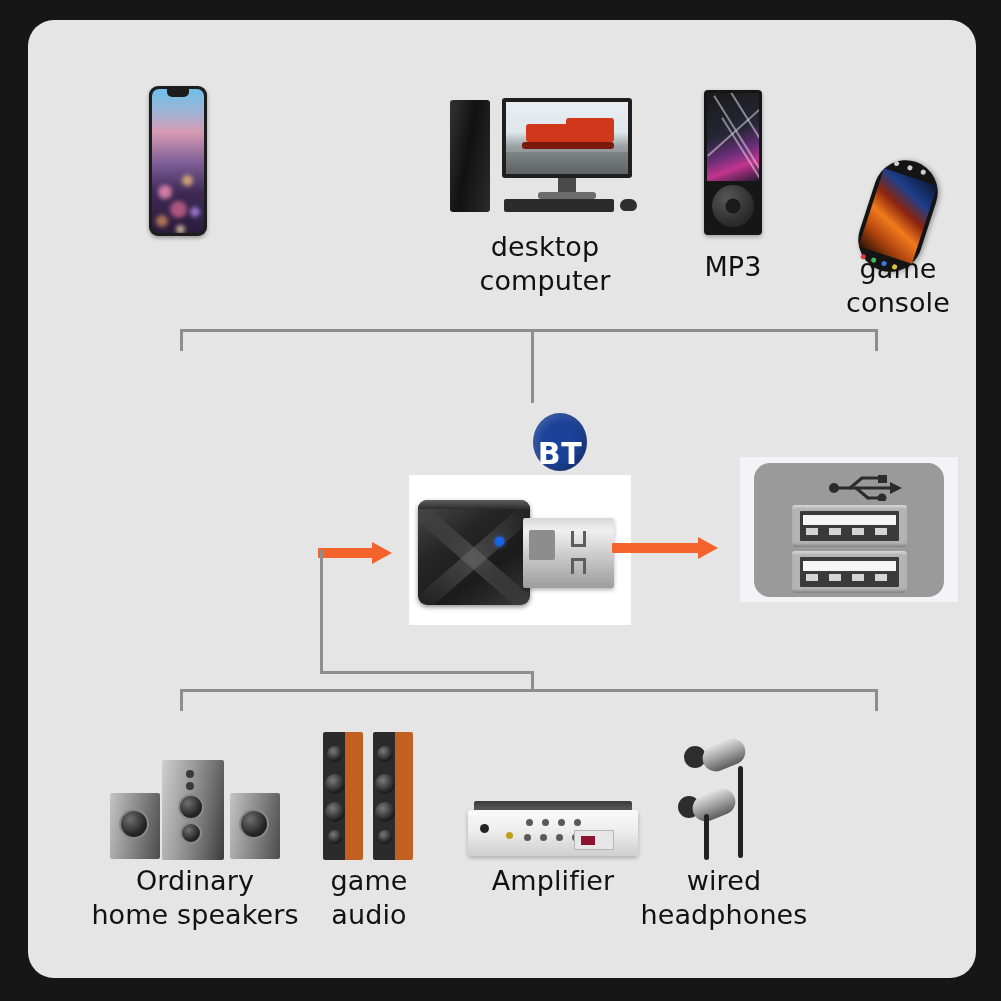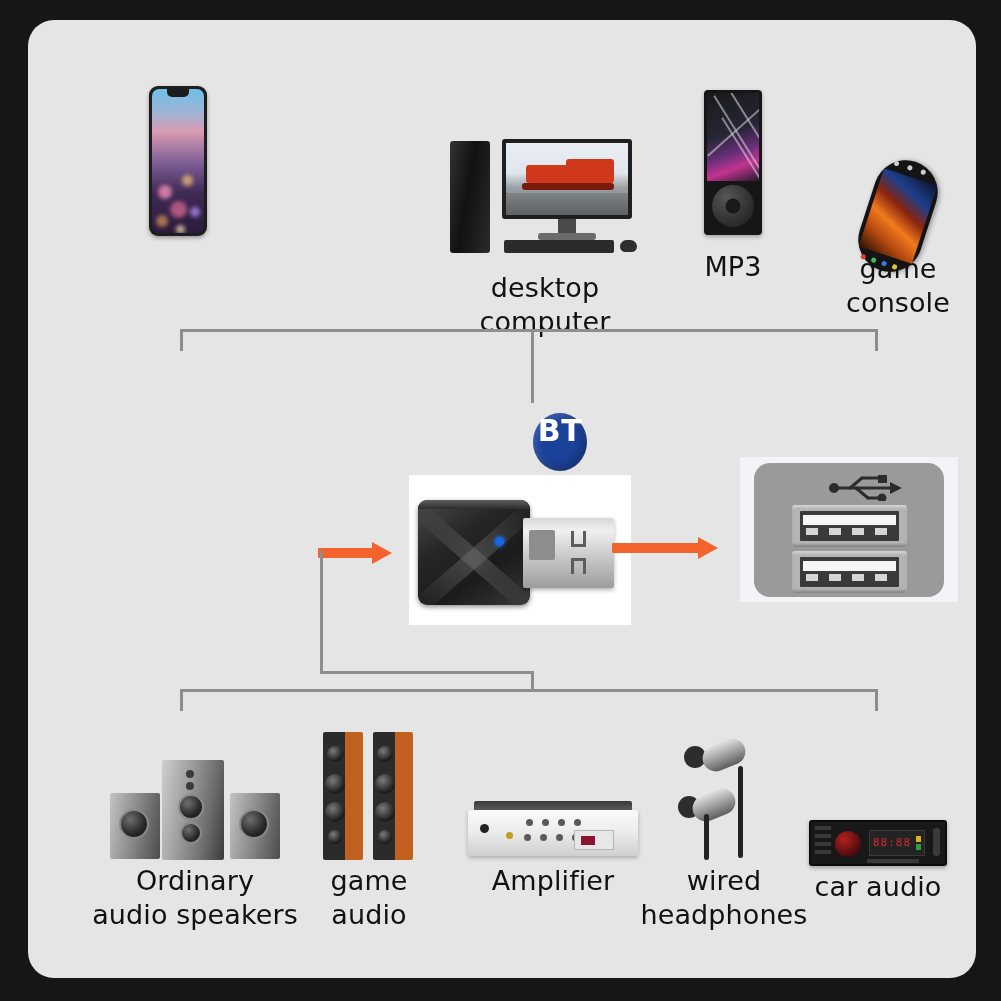--- a/index.html
+++ b/index.html
@@ -28,21 +28,21 @@
 
   
   .ln { position:absolute; background:#8e8e8e; }
   .lnh { height:3px; }
   .lnv { width:3px; }
 
   
   #bt-badge {
     position:absolute; left:505px; top:393px; width:54px; height:58px;
     background:#1b4299; border-radius:27px/29px;
-    display:flex; align-items:flex-start; justify-content:center;
+    display:flex; align-items:flex-end; justify-content:center;
     box-shadow:inset -4px -3px 10px rgba(0,0,0,.28), inset 3px 3px 8px rgba(255,255,255,.18);
   }
   #bt-badge span {
     color:#fff; font-weight:bold; font-size:30px; letter-spacing:.5px;
     font-family:"DejaVu Sans","Liberation Sans",sans-serif;
   }
 
   
   #dongle-box {
     position:absolute; left:381px; top:455px; width:222px; height:150px;
@@ -318,21 +318,21 @@
             <div class="ph-bokeh" style="left:18px; top:112px;width:17px;height:17px;background:rgba(255,120,160,.6);"></div>
             <div class="ph-bokeh" style="left:38px; top:118px;width:10px;height:10px;background:rgba(190,150,255,.7);"></div>
             <div class="ph-bokeh" style="left:4px;  top:126px;width:12px;height:12px;background:rgba(255,170,90,.6);"></div>
             <div class="ph-bokeh" style="left:24px; top:136px;width:9px; height:9px; background:rgba(255,230,180,.7);"></div>
           </div>
         </div>
       </div>
     </div>
 
 
-    <div class="device" style="left:412px; top:78px; width:210px;margin-top:41px;">
+    <div class="device" style="left:412px; top:78px; width:210px;">
       <div class="art" style="width:190px;height:128px;">
         <div class="dt-wrap">
           <div class="dt-tower"></div>
           <div class="dt-mon">
             <div class="dt-screen">
               <div class="dt-car" style="left:20px; top:22px; width:44px;height:18px;"></div>
               <div class="dt-car" style="left:60px; top:16px; width:48px;height:24px;"></div>
               <div class="dt-car" style="left:16px; top:40px; width:92px;height:7px; background:#7a1a0c;"></div>
               <div style="position:absolute;left:0;bottom:0;width:100%;height:22px;background:linear-gradient(180deg,#7e8385,#5e6264);"></div>
             </div>
@@ -471,21 +471,21 @@
             <div class="sp-cone" style="left:18px;top:62px; width:22px;height:22px;"></div>
             <div style="position:absolute;left:24px;top:10px;width:8px;height:8px;border-radius:50%;background:#3a3a3a;"></div>
             <div style="position:absolute;left:24px;top:22px;width:8px;height:8px;border-radius:50%;background:#3a3a3a;"></div>
           </div>
           <div class="sp-sat" style="left:120px;">
             <div class="sp-cone" style="left:9px; top:16px; width:30px;height:30px;"></div>
           </div>
         </div>
       </div>
       <div class="label">Ordinary
-audio speakers</div>
+home speakers</div>
     </div>
 
     <div class="device" style="left:266px; top:692px; width:150px;">
       <div class="art" style="width:100px;height:148px;display:flex;align-items:flex-end;justify-content:center;">
         <div class="ha-wrap">
           <div class="ha-tower" style="left:4px;">
             <div class="ha-drv" style="top:14px;"></div>
             <div class="ha-drv" style="top:42px; width:20px;height:20px;left:2px;"></div>
             <div class="ha-drv" style="top:70px; width:20px;height:20px;left:2px;"></div>
             <div class="ha-drv" style="top:98px; width:14px;height:14px;left:5px;"></div>
@@ -534,34 +534,15 @@
           <div class="hp-cord" style="left:60px; top:36px; height:92px;"></div>
           <div class="hp-tip" style="left:0px;  top:66px;"></div>
           <div class="hp-bud" style="left:14px; top:62px;"></div>
           <div class="hp-cord" style="left:26px; top:84px; height:46px;"></div>
         </div>
       </div>
       <div class="label">wired
 headphones</div>
     </div>
 
-    <div class="device" style="left:750px; top:736px; width:200px;">
-      <div class="art" style="width:138px;height:110px;display:flex;align-items:flex-end;justify-content:center;">
-        <div class="ca-body">
-          <div class="ca-btn" style="left:4px;  top:4px;  width:16px;height:4px;"></div>
-          <div class="ca-btn" style="left:4px;  top:12px; width:16px;height:4px;"></div>
-          <div class="ca-btn" style="left:4px;  top:20px; width:16px;height:4px;"></div>
-          <div class="ca-btn" style="left:4px;  top:28px; width:16px;height:4px;"></div>
-          <div class="ca-knob"></div>
-          <div class="ca-disp">
-            <div class="ca-txt">88:88</div>
-            <div style="position:absolute;right:3px;top:5px;width:5px;height:6px;background:#d8b020;"></div>
-            <div style="position:absolute;right:3px;top:13px;width:5px;height:6px;background:#2f9e3f;"></div>
-          </div>
-          <div class="ca-btn" style="left:56px; top:37px; width:52px;height:4px;"></div>
-          <div class="ca-btn" style="right:5px; top:6px;  width:7px; height:28px;border-radius:3px;"></div>
-        </div>
-      </div>
-      <div class="label">car audio</div>
-    </div>
 
   </div>
 </div>
 
 </body></html>

